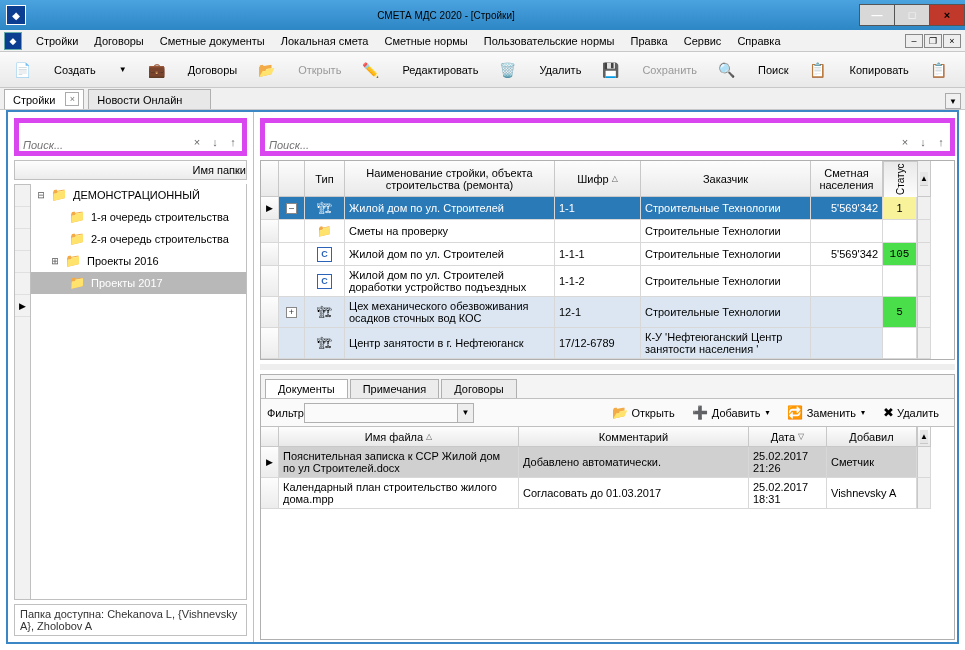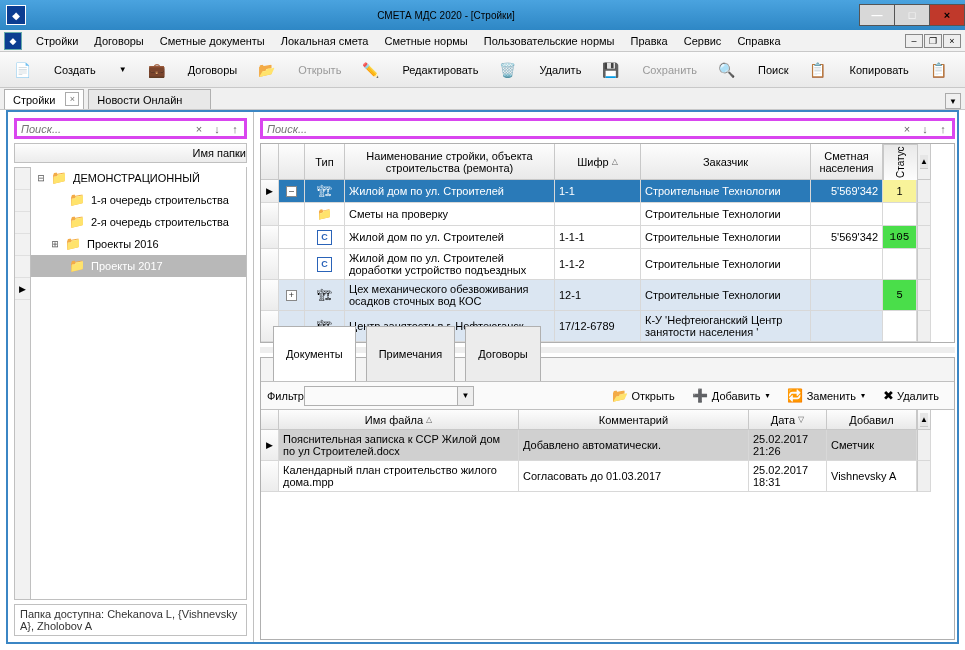--- a/index.html
+++ b/index.html
@@ -38,21 +38,21 @@
 .doctab .closex { position: absolute; right: 4px; top: 2px; width: 14px; height: 14px; border: 1px solid #aaa; font-size: 9px; display: flex; align-items: center; justify-content: center; color: #777; }
 .doctab.inactive { background: #e8e8e8; }
 .tabstrip .flex { flex: 1; }
 .tabstrip .menudown { width: 16px; height: 16px; border: 1px solid #aaa; margin-right: 4px; display: flex; align-items: center; justify-content: center; font-size: 8px; }
 
 .clientarea { position: absolute; top: 110px; left: 6px; right: 6px; bottom: 6px; border: 2px solid #3b86c4; background: #fff; }
 .splitpane { display: flex; height: 100%; }
 .leftpane { width: 246px; border-right: 1px solid #c0c0c0; display: flex; flex-direction: column; padding: 6px; gap: 4px; }
 .rightpane { flex: 1; display: flex; flex-direction: column; padding: 6px 2px 2px 6px; gap: 4px; position: relative; }
 
-.searchrow { display: flex; align-items: center; border: 3px solid #d946ef; height: 21px; }
+.searchrow { display: flex; align-items: flex-end; border: 5px solid #d946ef; height: 38px; }
 .searchrow input { flex: 1; border: none; padding: 0 4px; font-style: italic; color: #888; outline: none; }
 .searchrow .sbtn { width: 18px; height: 18px; display: flex; align-items: center; justify-content: center; color: #666; font-size: 11px; }
 
 .treehead { height: 20px; background: linear-gradient(#fdfdfd,#ececec); border: 1px solid #c0c0c0; display: flex; align-items: center; justify-content: flex-end; position: relative; }
 .treehead .sort { position: absolute; right: 6px; font-size: 8px; color: #777; }
 
 .tree { flex: 1; border: 1px solid #c0c0c0; border-top: none; overflow: auto; background: #fff; }
 .treenode { display: flex; align-items: center; height: 22px; padding-left: 4px; }
 .treenode .exp { width: 12px; text-align: center; color: #555; font-size: 9px; }
 .treenode .ficon { width: 18px; height: 16px; margin: 0 4px; }
@@ -83,21 +83,21 @@
 .gicon.fold::before{content:"📁";font-size:12px;}
 .gicon.c::before{content:"C";color:#2a63b8;font-weight:bold;border:1px solid #2a63b8;width:13px;height:13px;font-size:9px;display:flex;align-items:center;justify-content:center;}
 .expbox { width: 11px; height: 11px; border: 1px solid #888; font-size: 9px; line-height: 9px; text-align: center; background: #fff; color: #333; }
 .vscroll { background: #f0f0f0; border-left: 1px solid #c8c8c8; }
 .vscroll .arrow { height: 14px; display: flex; align-items: center; justify-content: center; font-size: 8px; background: #e6e6e6; border-bottom: 1px solid #c8c8c8; }
 
 .hsplitter { height: 6px; background: #eee; cursor: row-resize; }
 
 .bottompanel { flex: 1; display: flex; flex-direction: column; border: 1px solid #b0b0b0; min-height: 0; }
 .bottabs { height: 24px; display: flex; align-items: flex-end; border-bottom: 1px solid #c0c0c0; padding-left: 4px; background: #f4f4f4; }
-.bottab { padding: 21px 12px; border: 1px solid #b0b0b0; border-bottom: none; background: #ececec; margin-right: 2px; margin-left: 8px; }
+.bottab { padding: 3px 12px; border: 1px solid #b0b0b0; border-bottom: none; background: #ececec; margin-right: 2px; }
 .bottab.active { background: #fff; }
 .filterrow { height: 28px; display: flex; align-items: center; gap: 0; padding: 0 6px; border-bottom: 1px solid #c0c0c0; background: #fafafa; }
 .filterrow .lbl { }
 .filterrow .combo { width: 170px; height: 20px; border: 1px solid #b0b0b0; display: flex; }
 .filterrow .combo .inp { flex: 1; }
 .filterrow .combo .dd { width: 16px; border-left: 1px solid #b0b0b0; display: flex; align-items: center; justify-content: center; font-size: 8px; background: #eee; }
 .fbtn { display: flex; align-items: center; gap: 3px; height: 22px; padding: 0 8px; border: 1px solid transparent; }
 .fbtn .mini { font-size: 13px; }
 
 .docgrid { display: grid; grid-template-columns: 18px 240px 230px 78px 90px 14px; flex: 1; overflow: hidden; align-content: start; }

